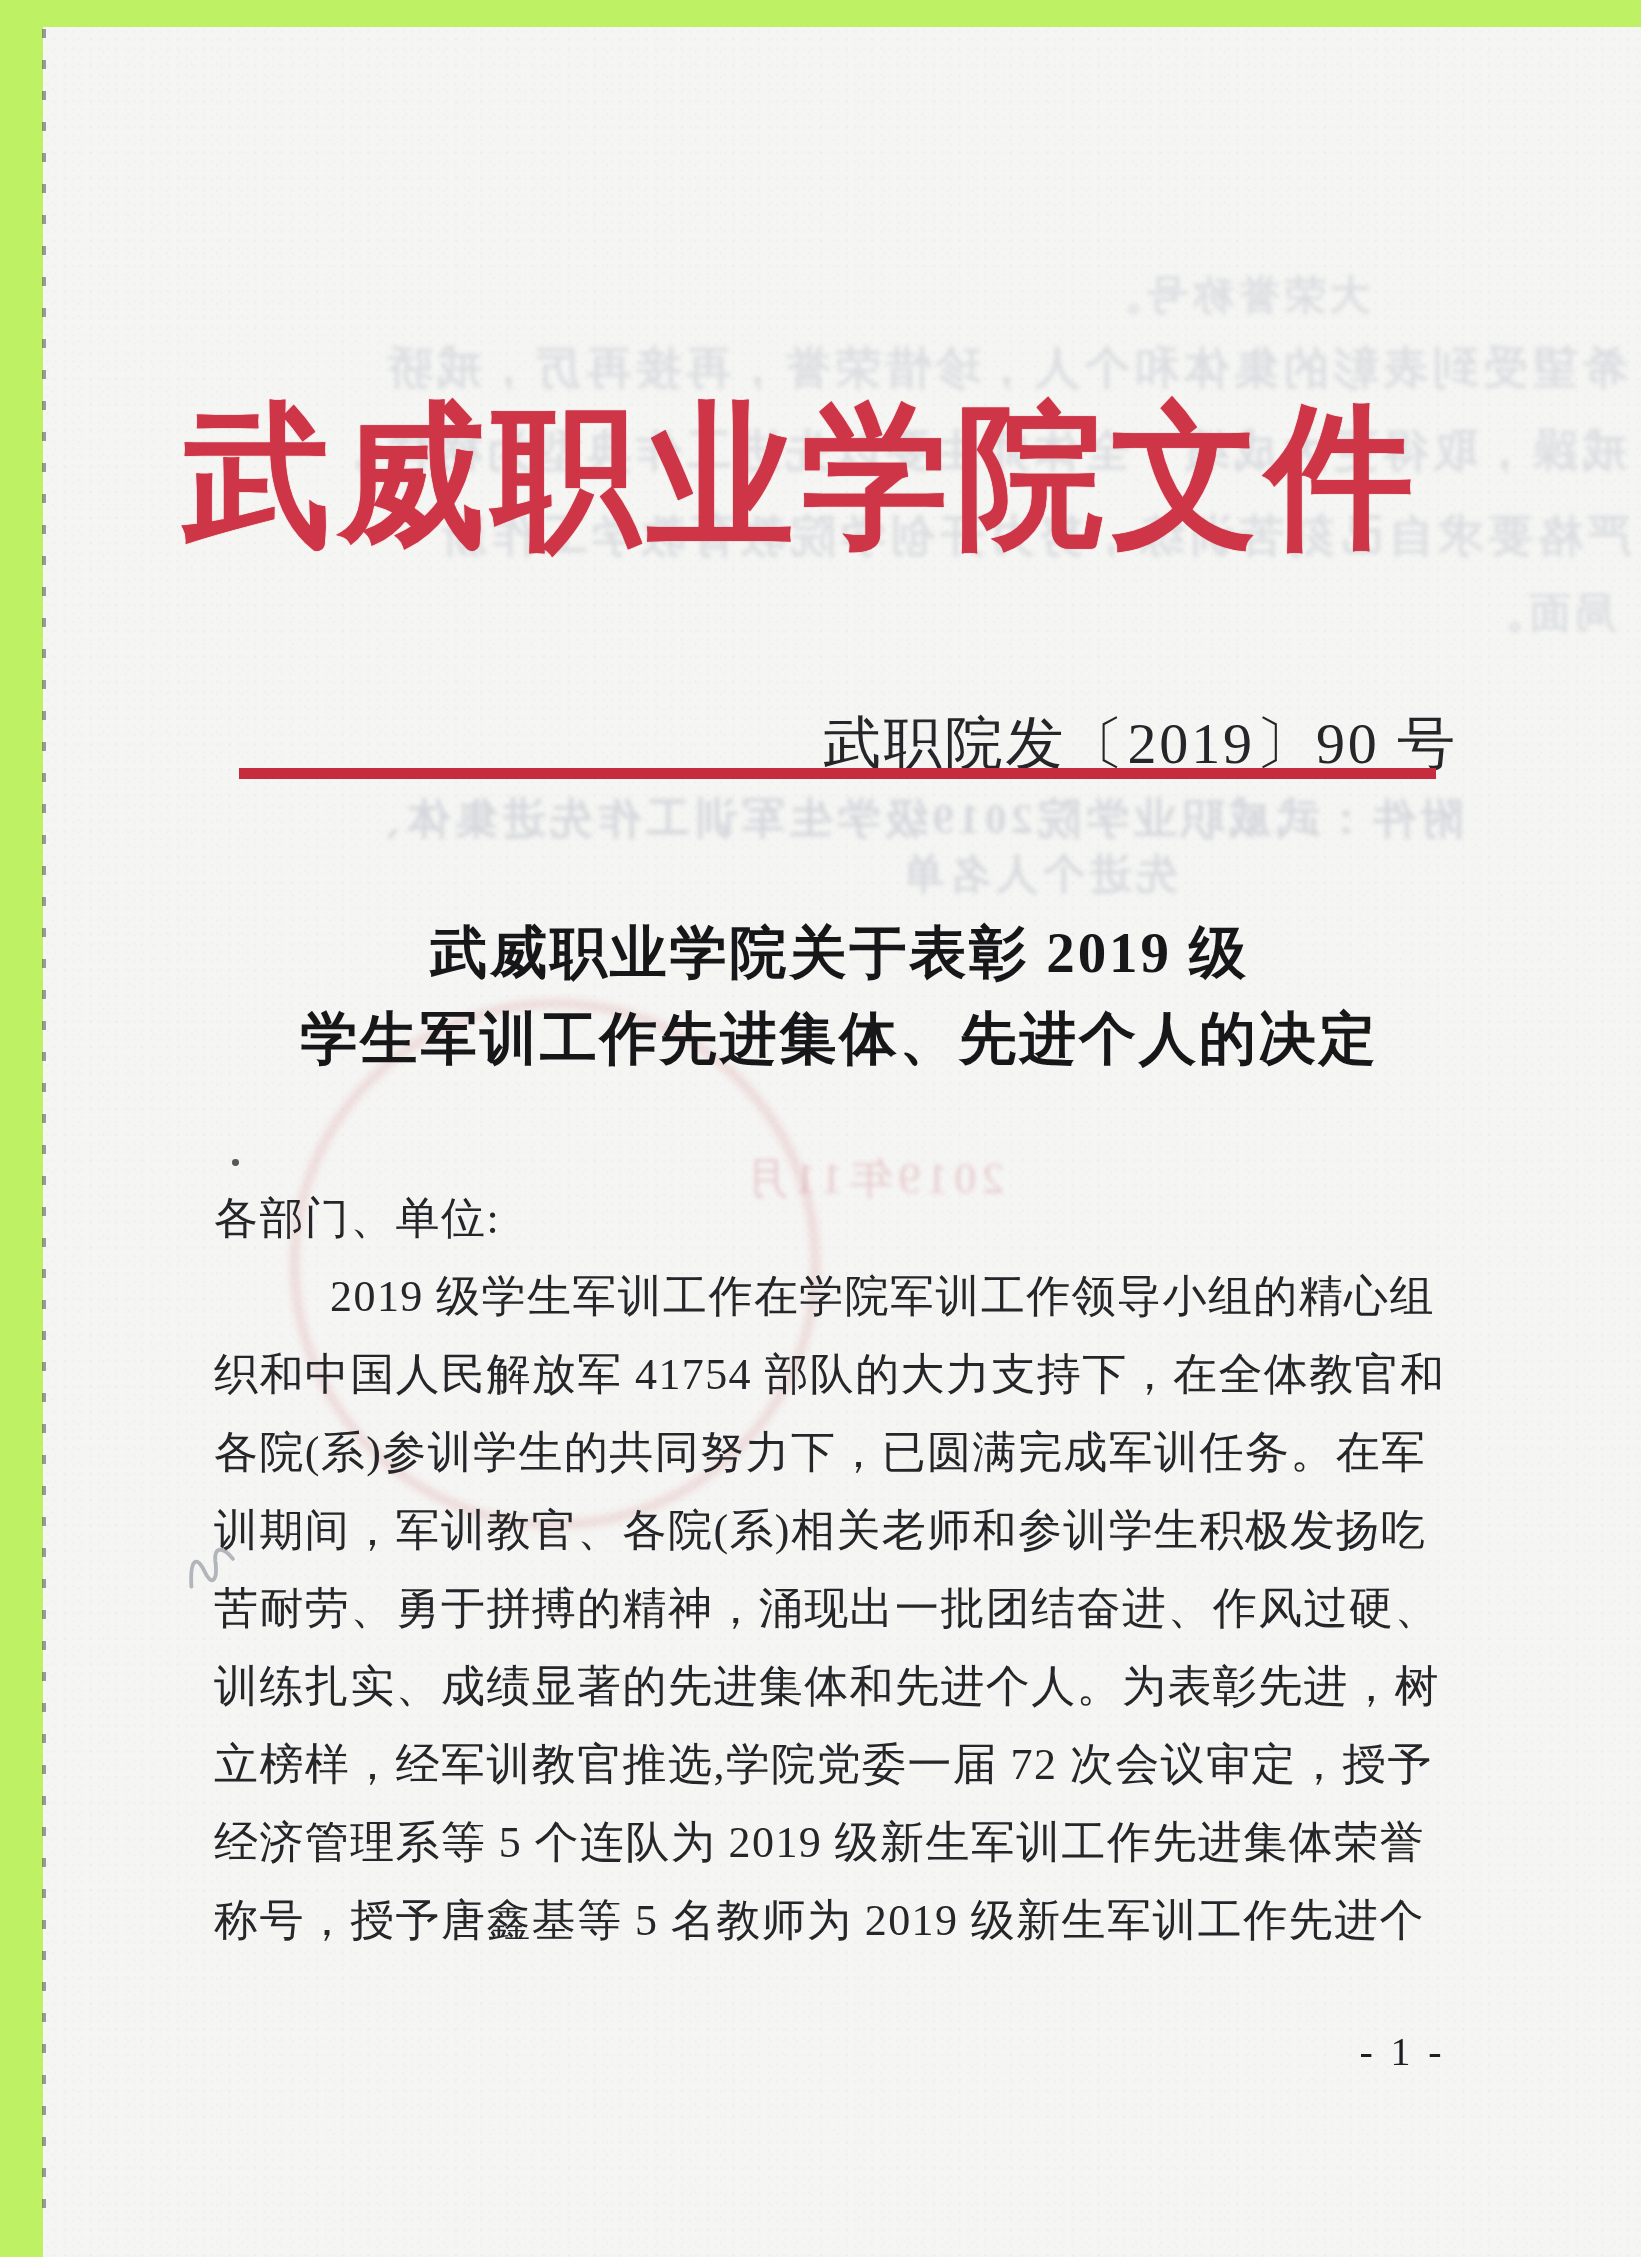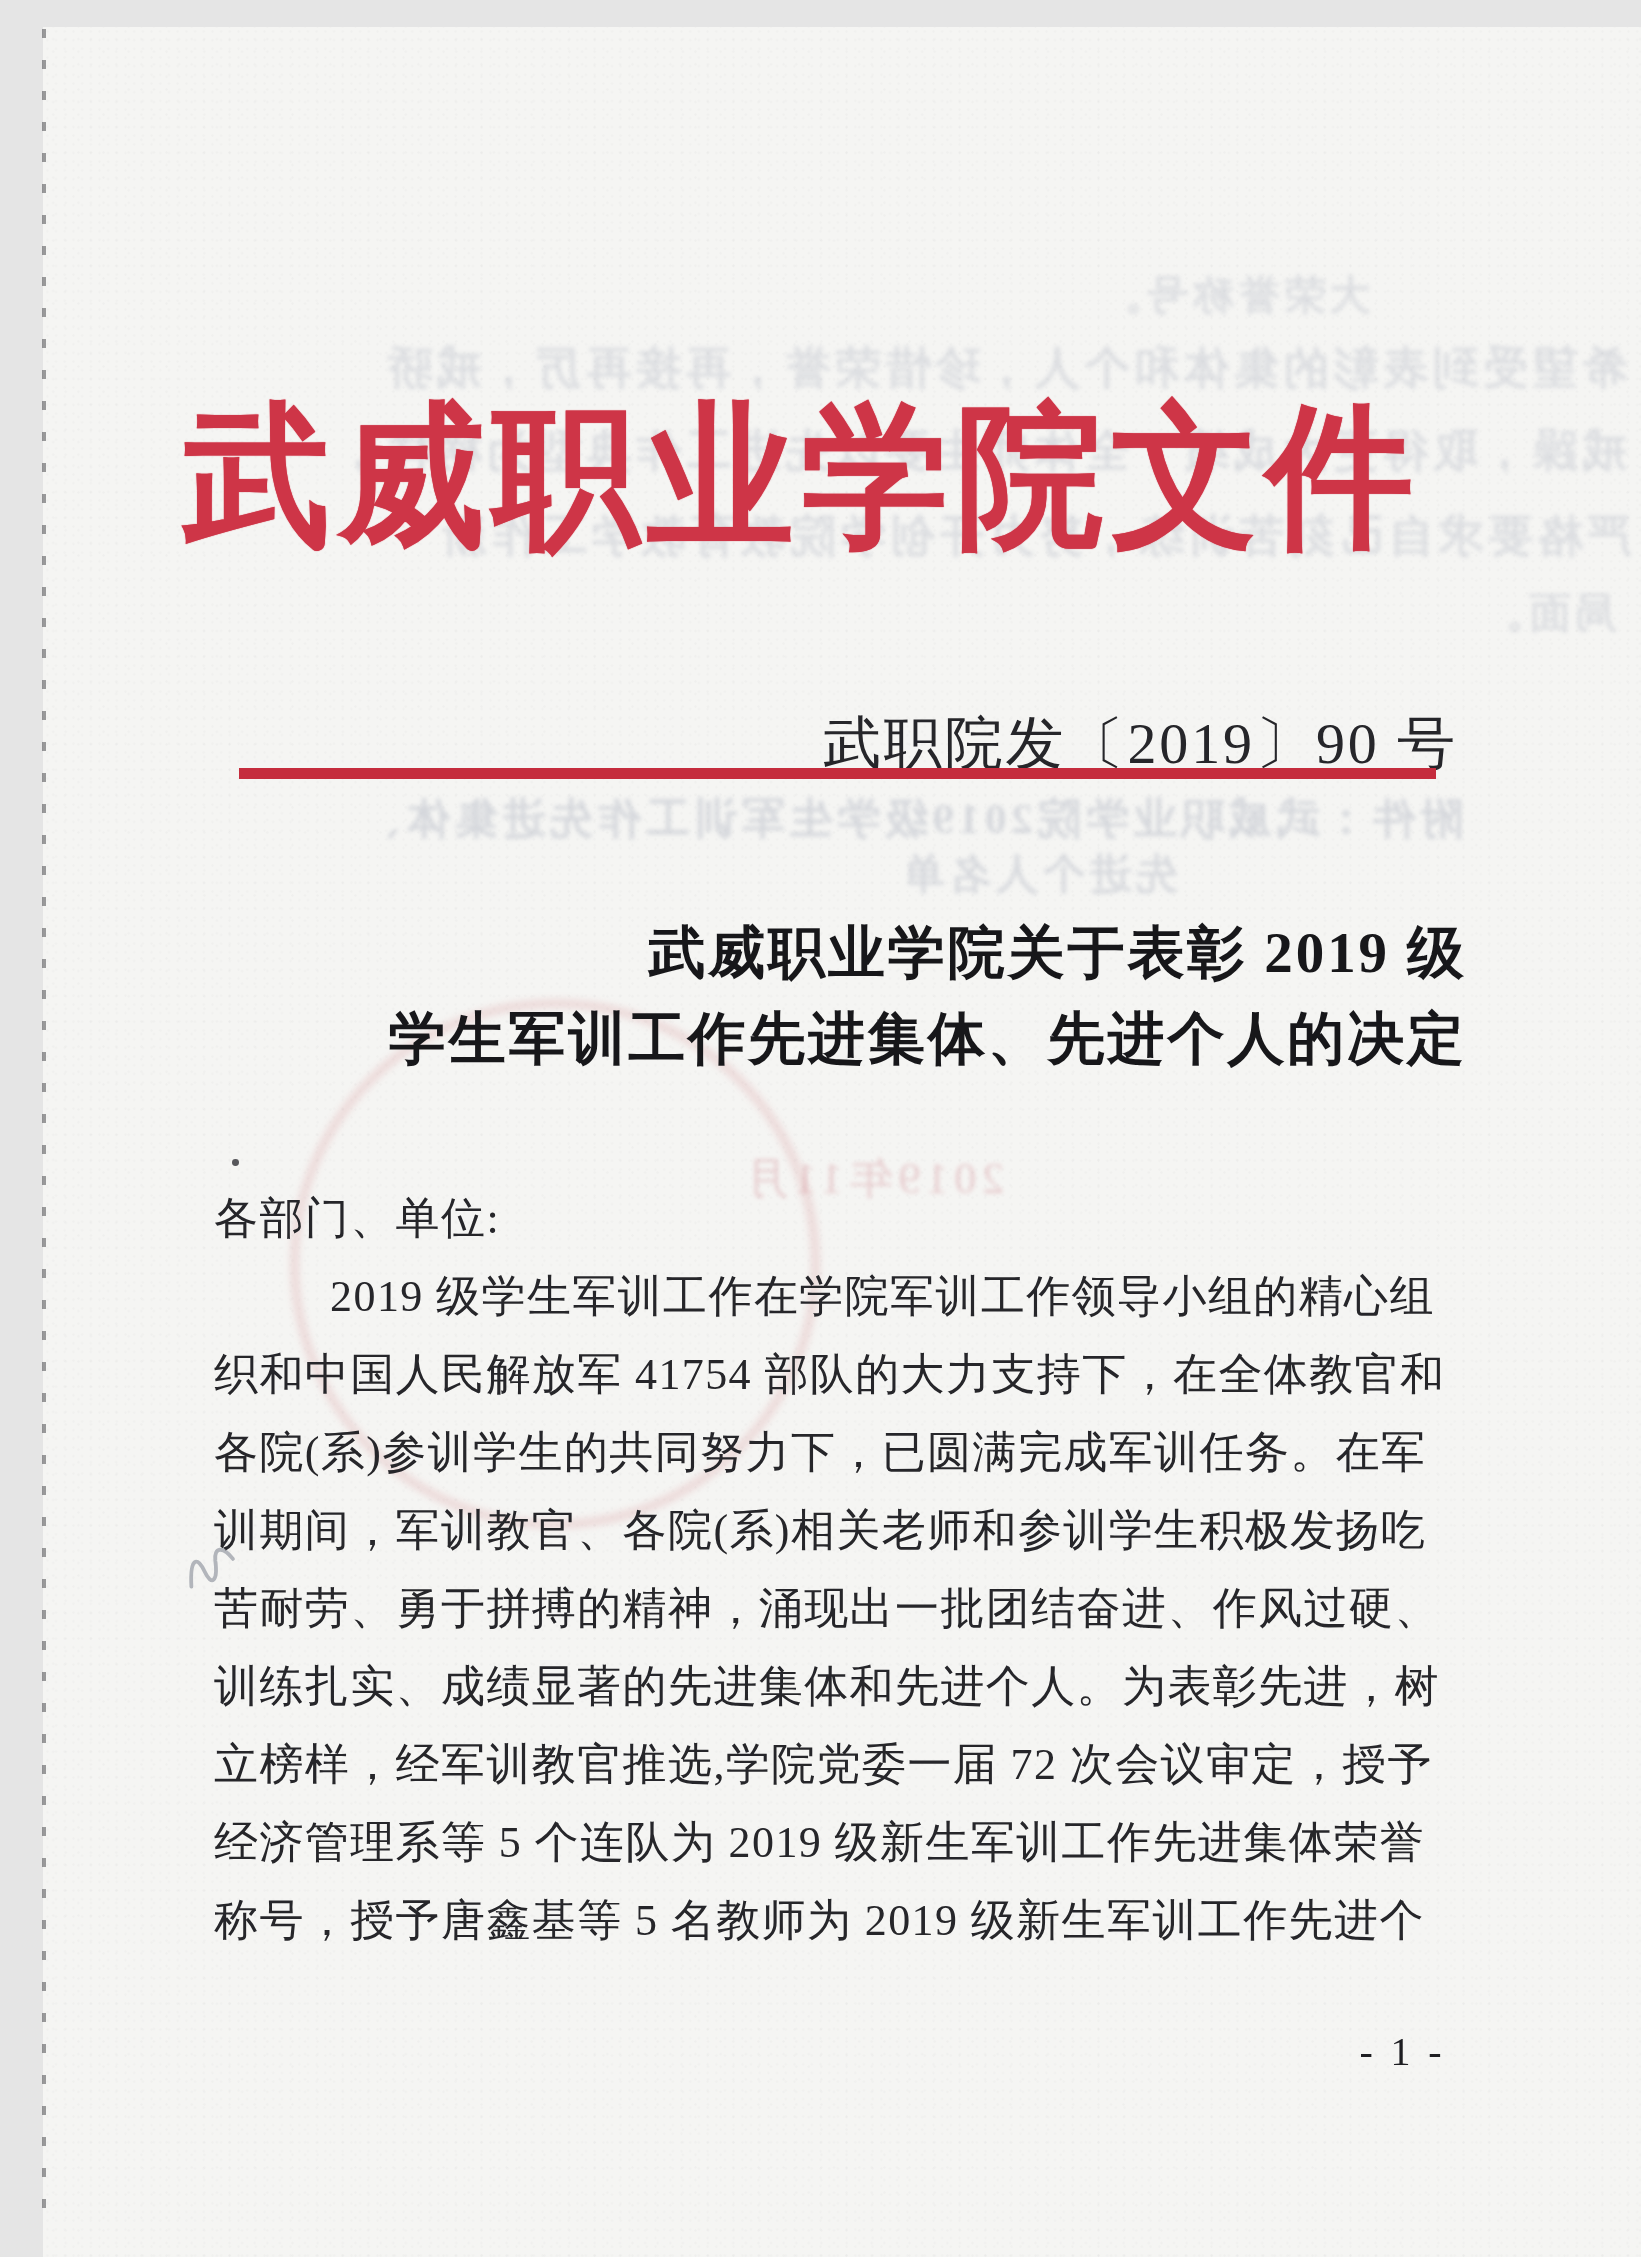--- a/index.html
+++ b/index.html
@@ -1,16 +1,16 @@
 <!DOCTYPE html>
 <html><head>
 <meta charset="utf-8">
 <style>
   html,body{margin:0;padding:0;background:#ffffff;}
-  #stage{position:relative;width:1641px;height:2257px;background:#e5e5e5;overflow:hidden;
+  #stage{position:relative;width:1641px;height:2257px;background:#bef264;overflow:hidden;
          font-family:"Liberation Serif","DejaVu Serif",serif;}
   
   .paper{position:absolute;left:43px;top:27px;width:1598px;height:2230px;
          background:#f5f5f3;}
   .paper::before{content:"";position:absolute;inset:0;
          background-image:radial-gradient(rgba(60,60,70,.022) 1px,transparent 1.4px),
                           radial-gradient(rgba(60,60,70,.028) 1px,transparent 1.4px);
          background-size:8.7px 8.7px,12.6px 12.6px;background-position:0 0,3.9px 5.8px;}
   
   .scan-edge{position:absolute;left:42px;top:29px;width:3.9px;height:2201px;
@@ -27,21 +27,21 @@
          filter:blur(3.9px);opacity:.55;}
   
   .org-title{position:absolute;left:183px;top:386px;width:1236px;height:183px;
          color:#ce3547;font-size:147px;font-weight:bold;white-space:nowrap;
          letter-spacing:7.7px;line-height:183px;text-align:center;
          transform:scaleY(1.06);text-shadow:0 0 1px #ce3547;}
   .doc-number{position:absolute;left:222px;top:705px;width:1236px;text-align:right;
          color:#26262a;font-size:58px;letter-spacing:2.9px;}
   .red-rule{position:absolute;left:239px;top:768px;width:1197px;height:10.6px;
          background:#c52c3d;}
-  .main-title{position:absolute;left:212px;top:919px;width:1255px;text-align:right;
+  .main-title{position:absolute;left:212px;top:919px;width:1255px;text-align:center;
          color:#17171a;font-weight:bold;font-size:57px;letter-spacing:2.9px;}
   .main-title .t1{display:block;line-height:68px;}
   .main-title .t2{display:block;line-height:68px;margin-top:18px;}
   .body-block{position:absolute;left:214px;top:1180px;width:1246px;
          color:#26262a;font-size:44px;letter-spacing:1.4px;}
   .body-line{display:block;height:78px;line-height:78px;white-space:nowrap;}
   .indent{padding-left:91px;text-align:center;}
   .stray-dot{position:absolute;left:232px;top:1159px;width:6.8px;height:6.8px;
          border-radius:50%;background:#3b3b40;opacity:.85;}
   .pencil{position:absolute;left:180px;top:1541px;opacity:.65;transform:rotate(-18deg);}

